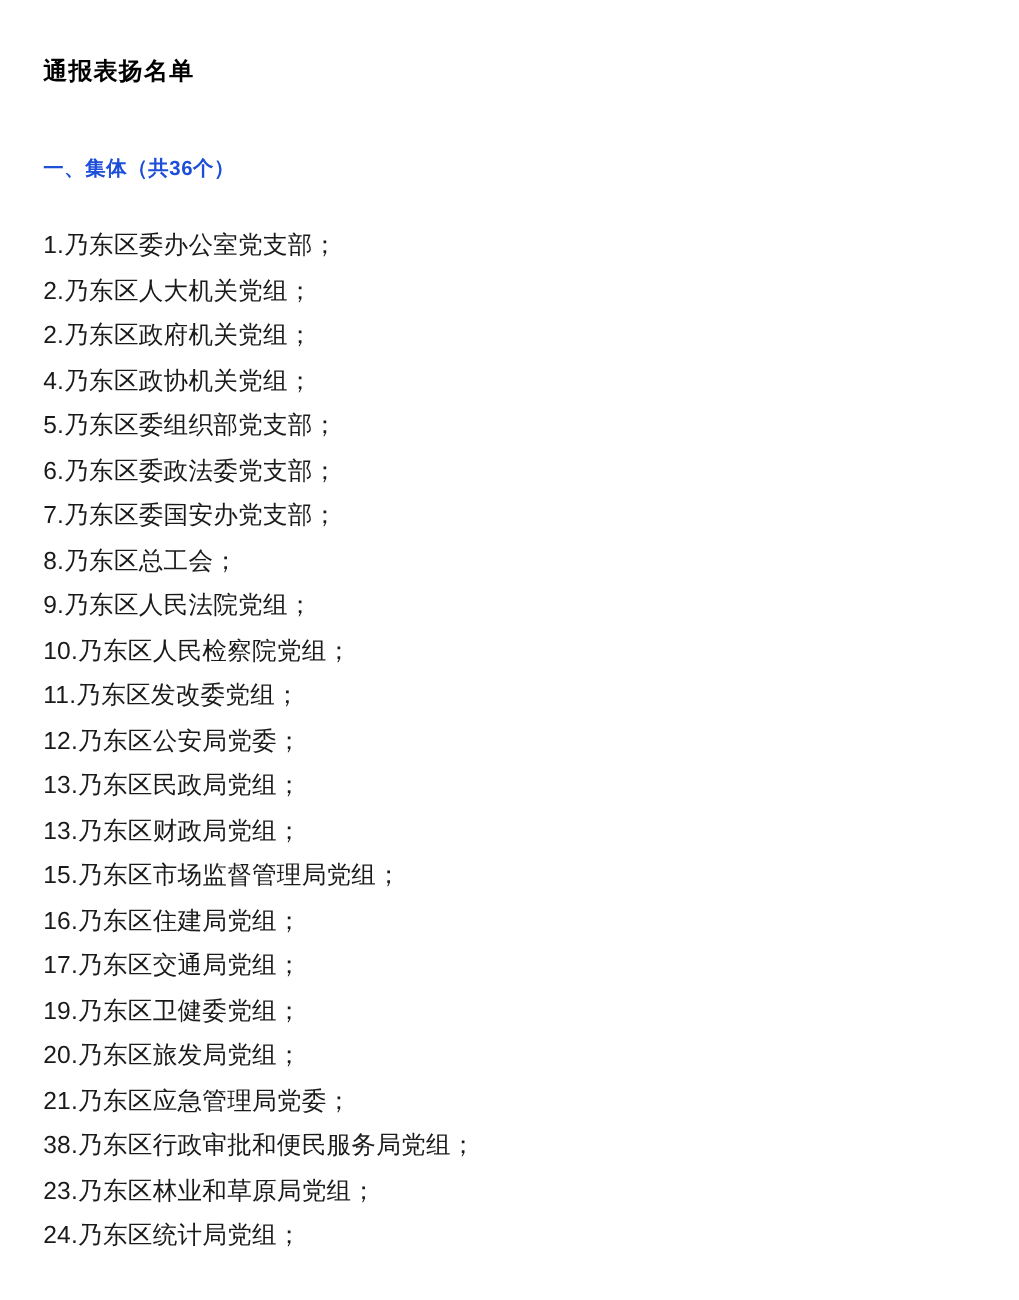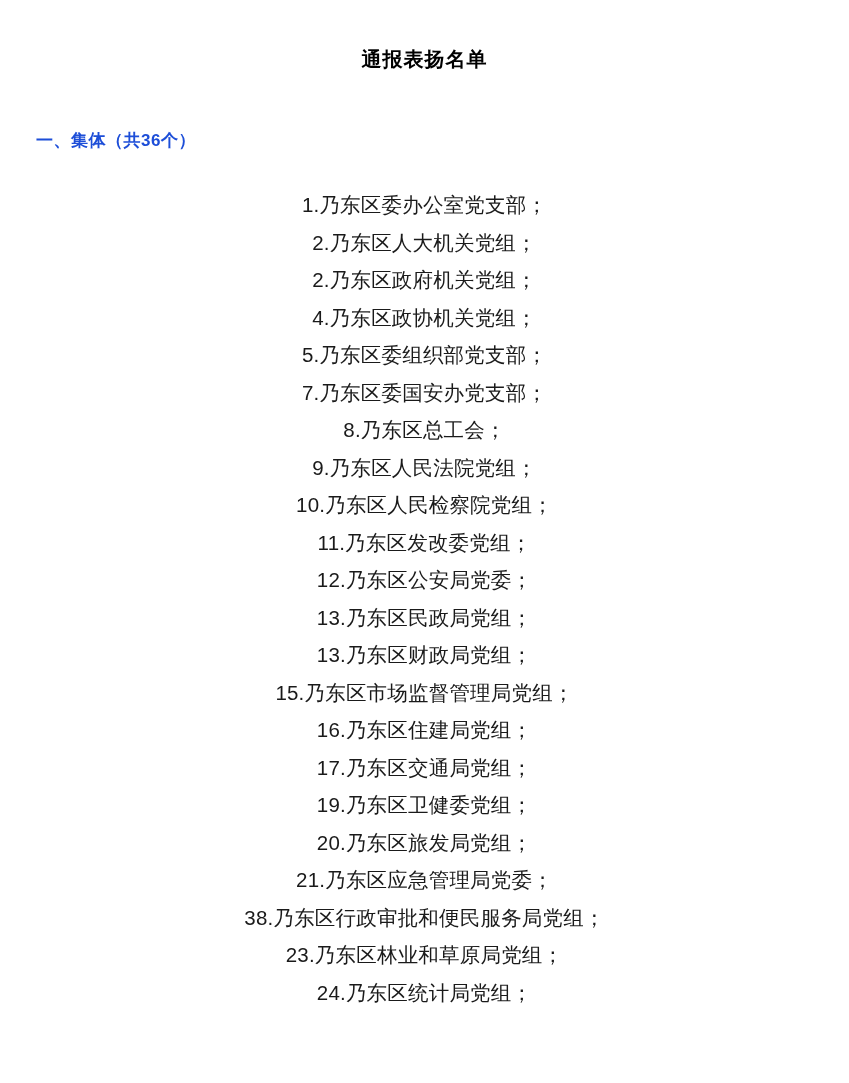--- a/index.html
+++ b/index.html
@@ -14,21 +14,21 @@
     color: #1a1a1a;
   }
   .page {
     width: 849px;
     min-height: 1083px;
     box-sizing: border-box;
     padding: 34px 36px 10px 36px;
     background: #ffffff;
   }
   .doc-title {
-    text-align: center;
+    text-align: left;
     font-size: 20px;
     font-weight: bold;
     letter-spacing: 1px;
     margin: 12px 0 0 0;
     color: #000000;
   }
   .section-heading {
     font-size: 17px;
     font-weight: bold;
     color: #1d4ed8;
@@ -39,37 +39,37 @@
     margin: 34px 0 0 0;
     padding: 0;
     list-style: none;
   }
   .list-item {
     font-size: 20.5px;
     line-height: 37.5px;
     color: #1a1a1a;
     white-space: nowrap;
     letter-spacing: 0.2px;
-    text-align: center;
   }
 </style>
 </head>
 <body>
 
 <div class="page">
   <h1 class="doc-title">通报表扬名单</h1>
 
   <h2 class="section-heading">一、集体（共36个）</h2>
 
   <ul class="list">
     <li class="list-item">1.乃东区委办公室党支部；</li>
     <li class="list-item">2.乃东区人大机关党组；</li>
     <li class="list-item">2.乃东区政府机关党组；</li>
     <li class="list-item">4.乃东区政协机关党组；</li>
     <li class="list-item">5.乃东区委组织部党支部；</li>
+    <li class="list-item">6.乃东区委政法委党支部；</li>
     <li class="list-item">7.乃东区委国安办党支部；</li>
     <li class="list-item">8.乃东区总工会；</li>
     <li class="list-item">9.乃东区人民法院党组；</li>
     <li class="list-item">10.乃东区人民检察院党组；</li>
     <li class="list-item">11.乃东区发改委党组；</li>
     <li class="list-item">12.乃东区公安局党委；</li>
     <li class="list-item">13.乃东区民政局党组；</li>
     <li class="list-item">13.乃东区财政局党组；</li>
     <li class="list-item">15.乃东区市场监督管理局党组；</li>
     <li class="list-item">16.乃东区住建局党组；</li>

